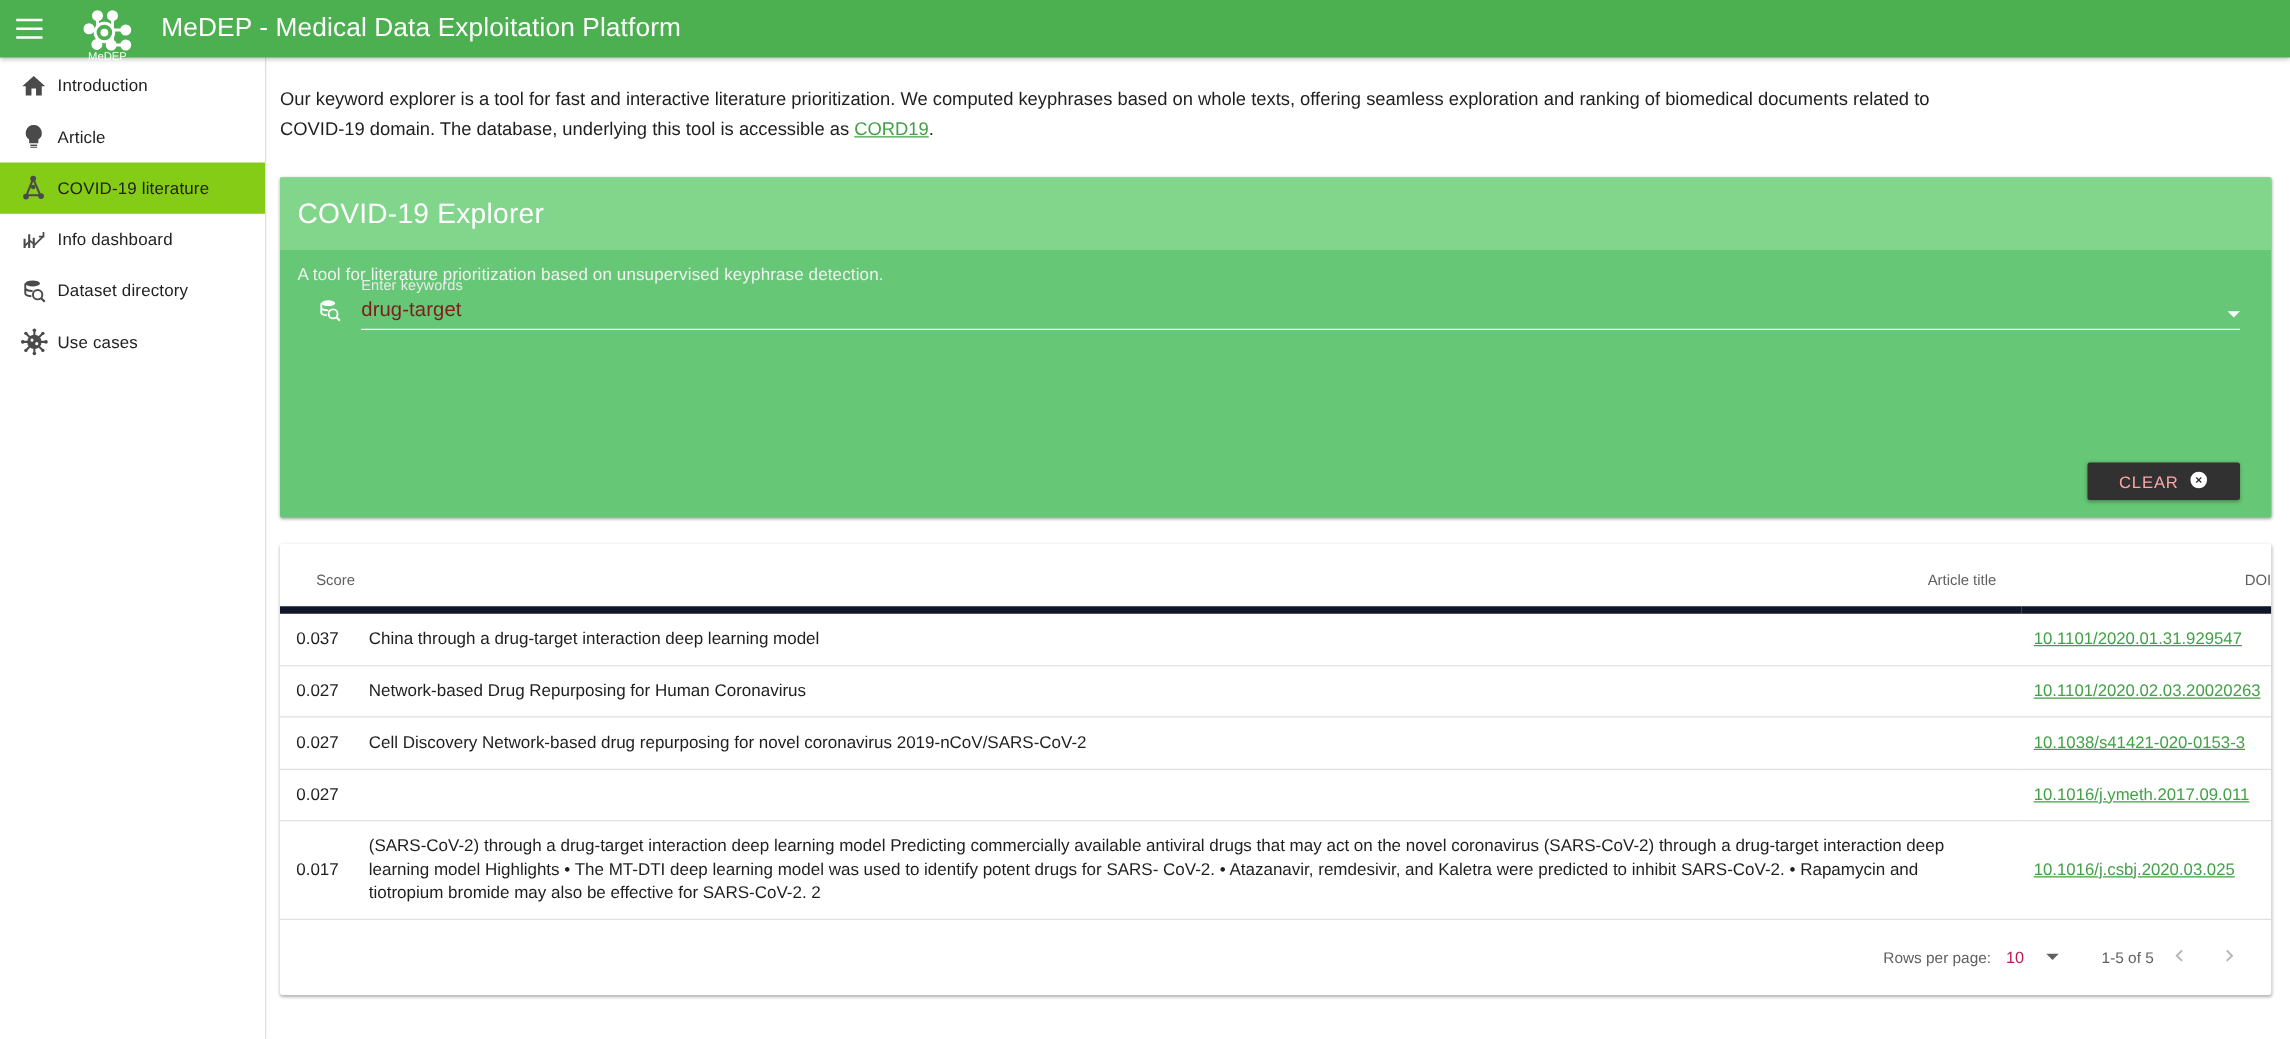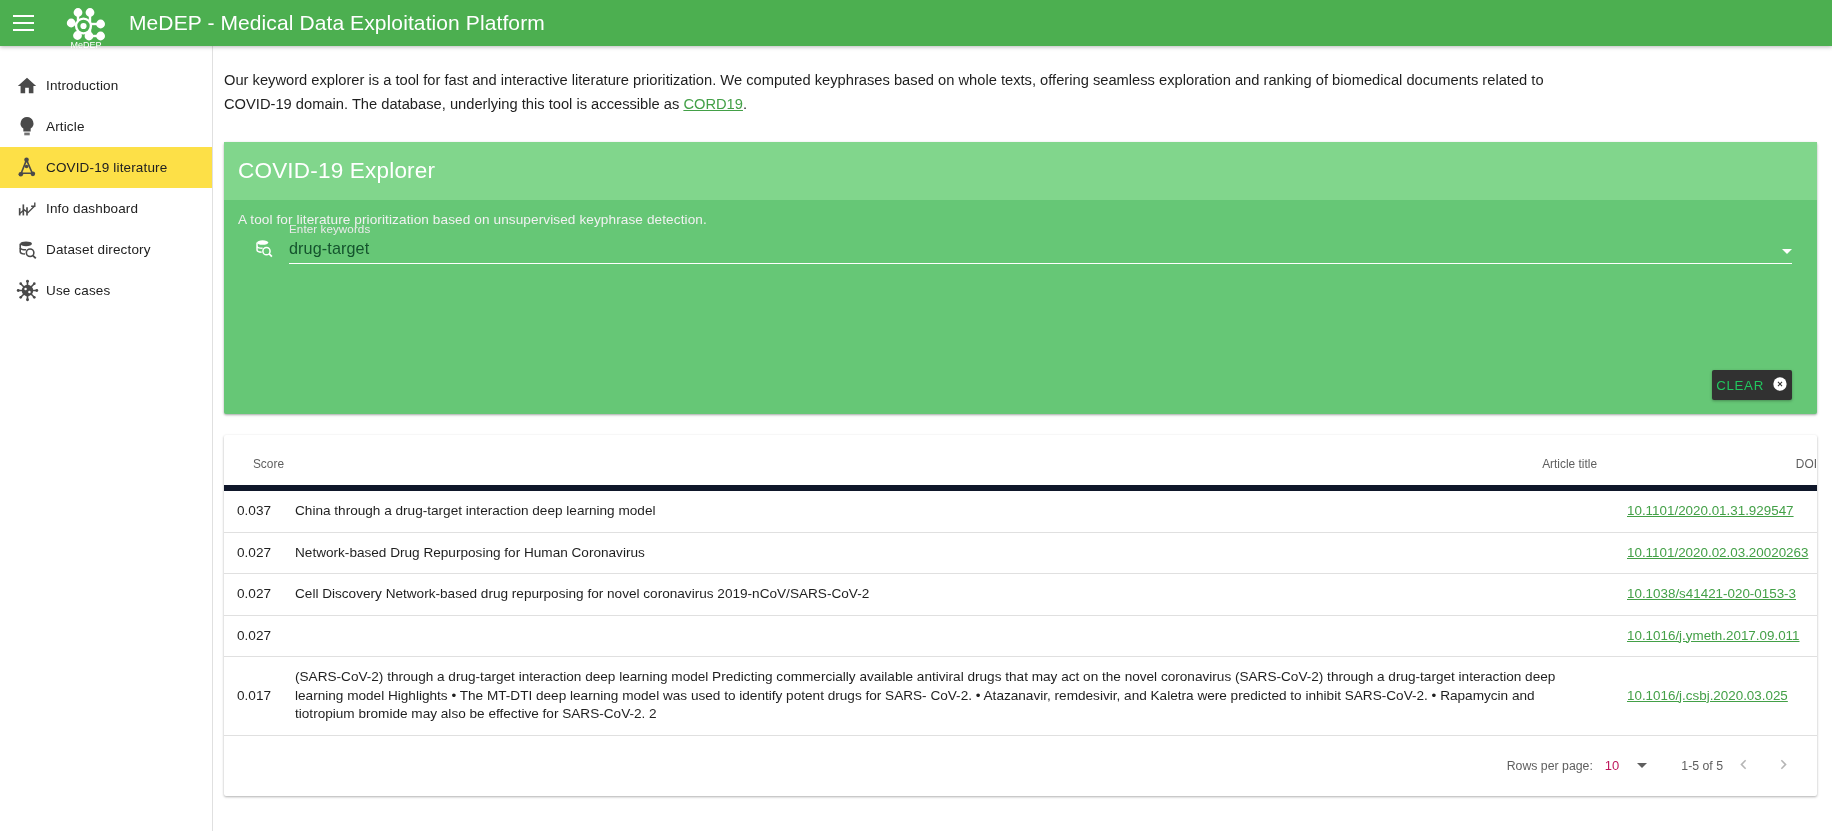--- a/index.html
+++ b/index.html
@@ -50,31 +50,31 @@
     letter-spacing: .1px;
     white-space: nowrap;
   }
 
   
   .sidebar {
     position: absolute; top: 46px; left: 0;
     width: 213px; height: 785px;
     background: #ffffff;
     border-right: 1px solid #e0e0e0;
-    padding-top: 19px;
+    padding-top: 2px;
     z-index: 10;
     text-align: center;
   }
   .nav-item {
     height: 41px;
     display: flex; align-items: center;
     cursor: pointer;
     padding-left: 8px;
   }
-  .nav-item.active { background: #fde047; }
+  .nav-item.active { background: #84cc16; }
   .nav-icon {
     width: 38px; min-width: 38px;
     display: flex; align-items: center; justify-content: center;
     color: #4a4a4a;
   }
   .nav-label {
     font-size: 13.5px;
     color: #212121;
     white-space: nowrap;
     letter-spacing: .15px;
@@ -145,42 +145,42 @@
     margin-left: 12px;
   }
   .field-float-label {
     font-size: 11.6px;
     color: #eaeaea;
     margin-bottom: 3px;
     letter-spacing: .1px;
   }
   .field-value {
     font-size: 16.2px;
-    color: #14532d;
+    color: #7f1d1d;
     letter-spacing: .1px;
     line-height: 20px;
   }
   .field-caret {
     position: absolute; right: 0; bottom: 9px;
     width: 0; height: 0;
     border-left: 5px solid transparent;
     border-right: 5px solid transparent;
     border-top: 5px solid #ffffff;
     cursor: pointer;
   }
 
   .clear-btn {
     position: absolute;
     right: 25px; bottom: 14px;
     height: 30px;
     background: #313131;
-    color: #22c55e;
+    color: #fca5a5;
     border: none;
     border-radius: 2px;
-    padding: 0 4px;
+    padding: 0 25px;
     display: flex; align-items: center; gap: 8px;
     font-size: 13.3px;
     font-weight: 500;
     letter-spacing: .7px;
     cursor: pointer;
     box-shadow: 0 1px 3px rgba(0,0,0,.3);
     font-family: "Liberation Sans", sans-serif;
   }
 
   

